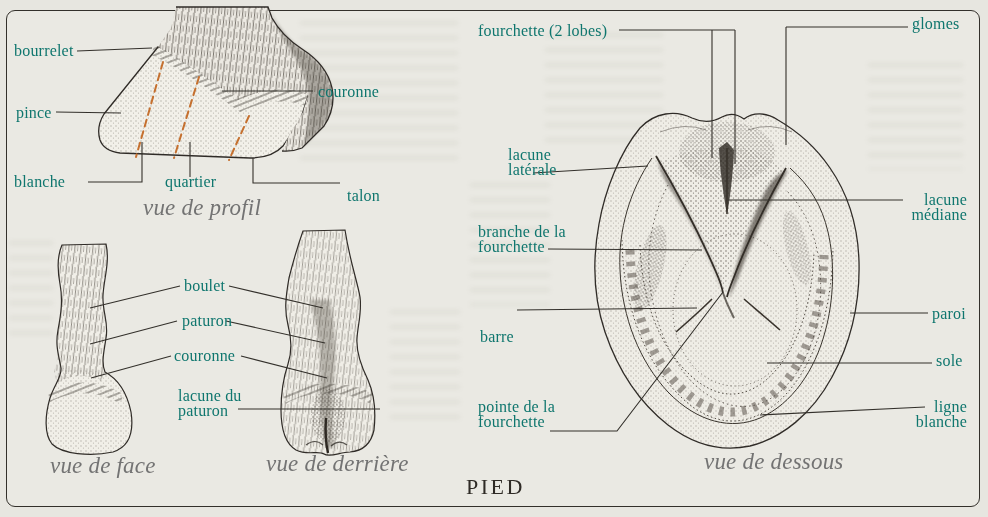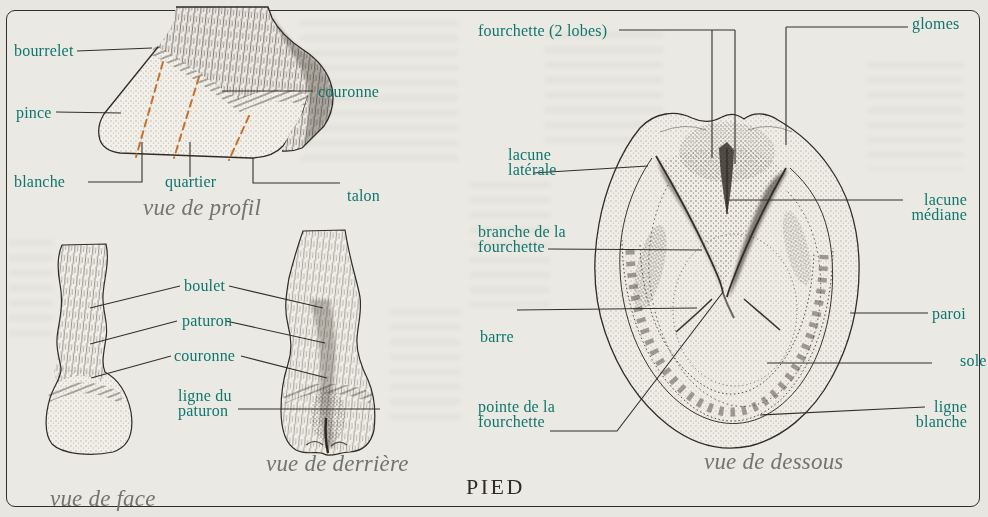--- a/index.html
+++ b/index.html
@@ -167,30 +167,30 @@
   <div class="lbl" style="left:16px;top:105px;">pince</div>
   <div class="lbl" style="left:318px;top:84px;">couronne</div>
   <div class="lbl" style="left:14px;top:174px;">blanche</div>
   <div class="lbl" style="left:165px;top:174px;">quartier</div>
   <div class="lbl" style="left:347px;top:188px;text-align:right;">talon</div>
   <div class="lbl cap" style="left:143px;top:200px;">vue de profil</div>
 
   <div class="lbl" style="left:184px;top:278px;">boulet</div>
   <div class="lbl" style="left:182px;top:313px;">paturon</div>
   <div class="lbl" style="left:174px;top:348px;">couronne</div>
-  <div class="lbl wrap" style="left:178px;top:388px;width:76px;">ligne du paturon</div>
-  <div class="lbl cap" style="left:50px;top:458px;margin-top:33px;">vue de face</div>
+  <div class="lbl wrap" style="left:178px;top:388px;width:76px;">lacune du paturon</div>
+  <div class="lbl cap" style="left:50px;top:458px;">vue de face</div>
   <div class="lbl cap" style="left:266px;top:456px;">vue de derrière</div>
 
   <div class="lbl" style="left:478px;top:23px;">fourchette (2 lobes)</div>
   <div class="lbl" style="left:912px;top:16px;">glomes</div>
   <div class="lbl wrap" style="left:478px;top:147px;width:64px;margin-left:30px;">lacune latérale</div>
   <div class="lbl wrap ra" style="left:890px;top:192px;width:77px;">lacune médiane</div>
   <div class="lbl wrap" style="left:478px;top:224px;width:100px;">branche de la fourchette</div>
   <div class="lbl" style="left:480px;top:297px;margin-top:32px;">barre</div>
   <div class="lbl" style="left:932px;top:306px;">paroi</div>
-  <div class="lbl" style="left:936px;top:353px;margin-left:24px;">sole</div>
+  <div class="lbl" style="left:936px;top:353px;">sole</div>
   <div class="lbl wrap ra" style="left:905px;top:399px;width:62px;">ligne blanche</div>
   <div class="lbl wrap" style="left:478px;top:399px;width:90px;">pointe de la fourchette</div>
   <div class="lbl cap" style="left:664px;top:454px;margin-left:40px;">vue de dessous</div>
 
   <div class="lbl title" style="left:466px;top:479px;">PIED</div>
 </div>
 
 </body></html>

